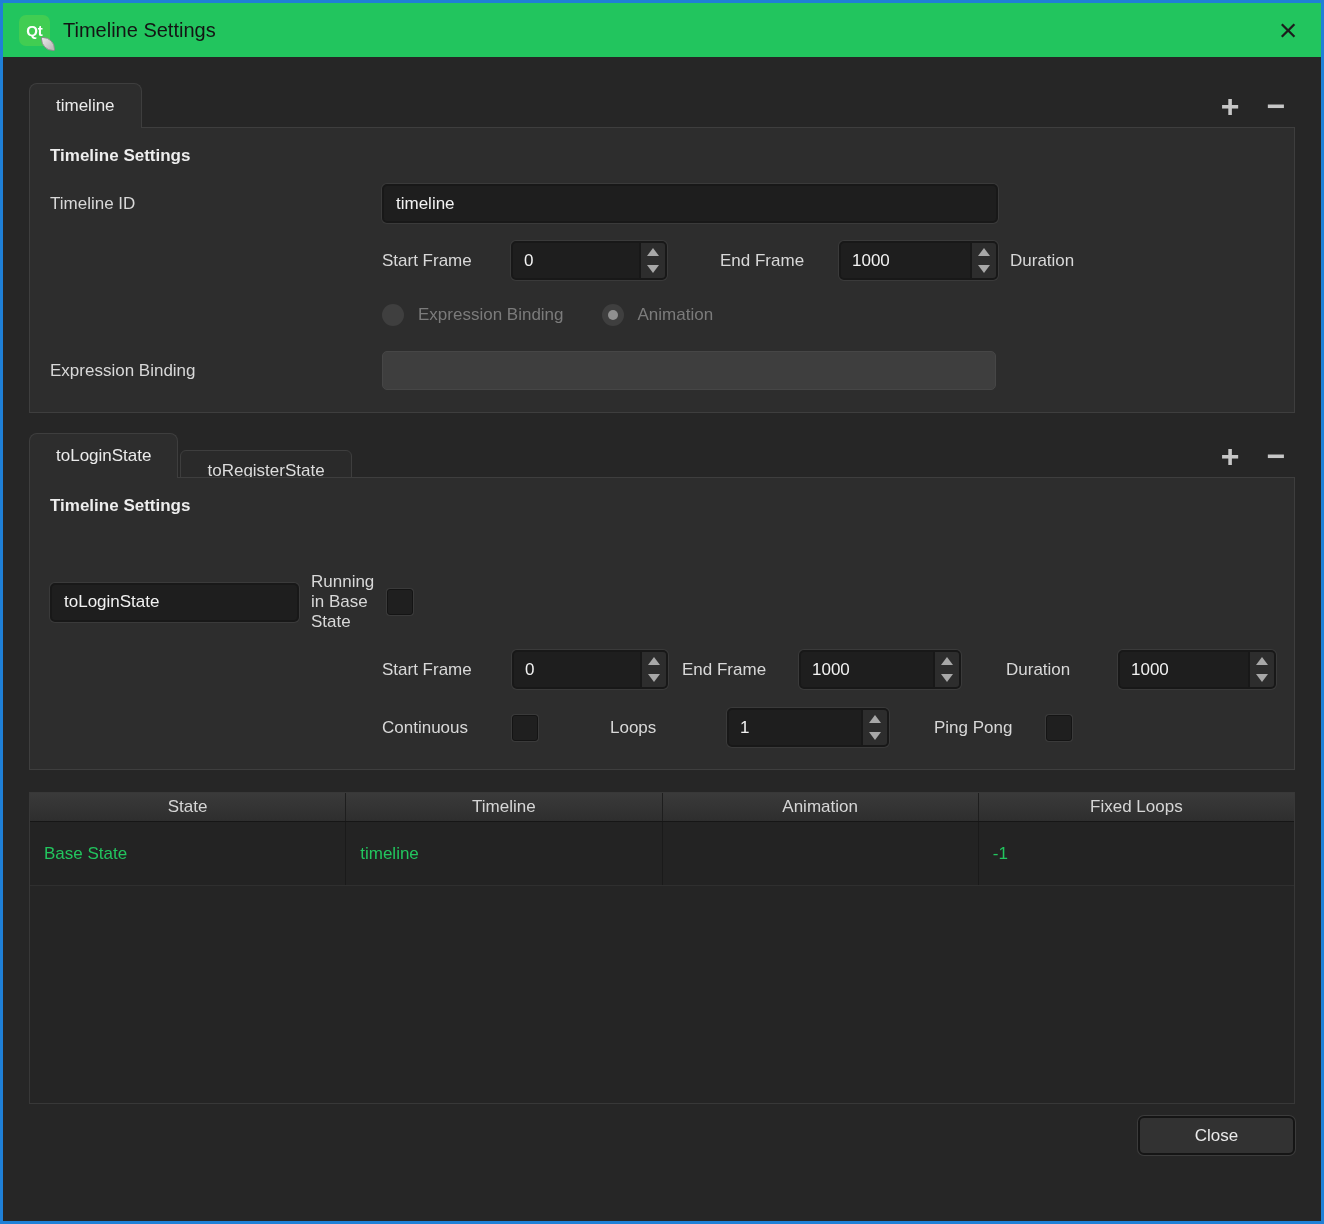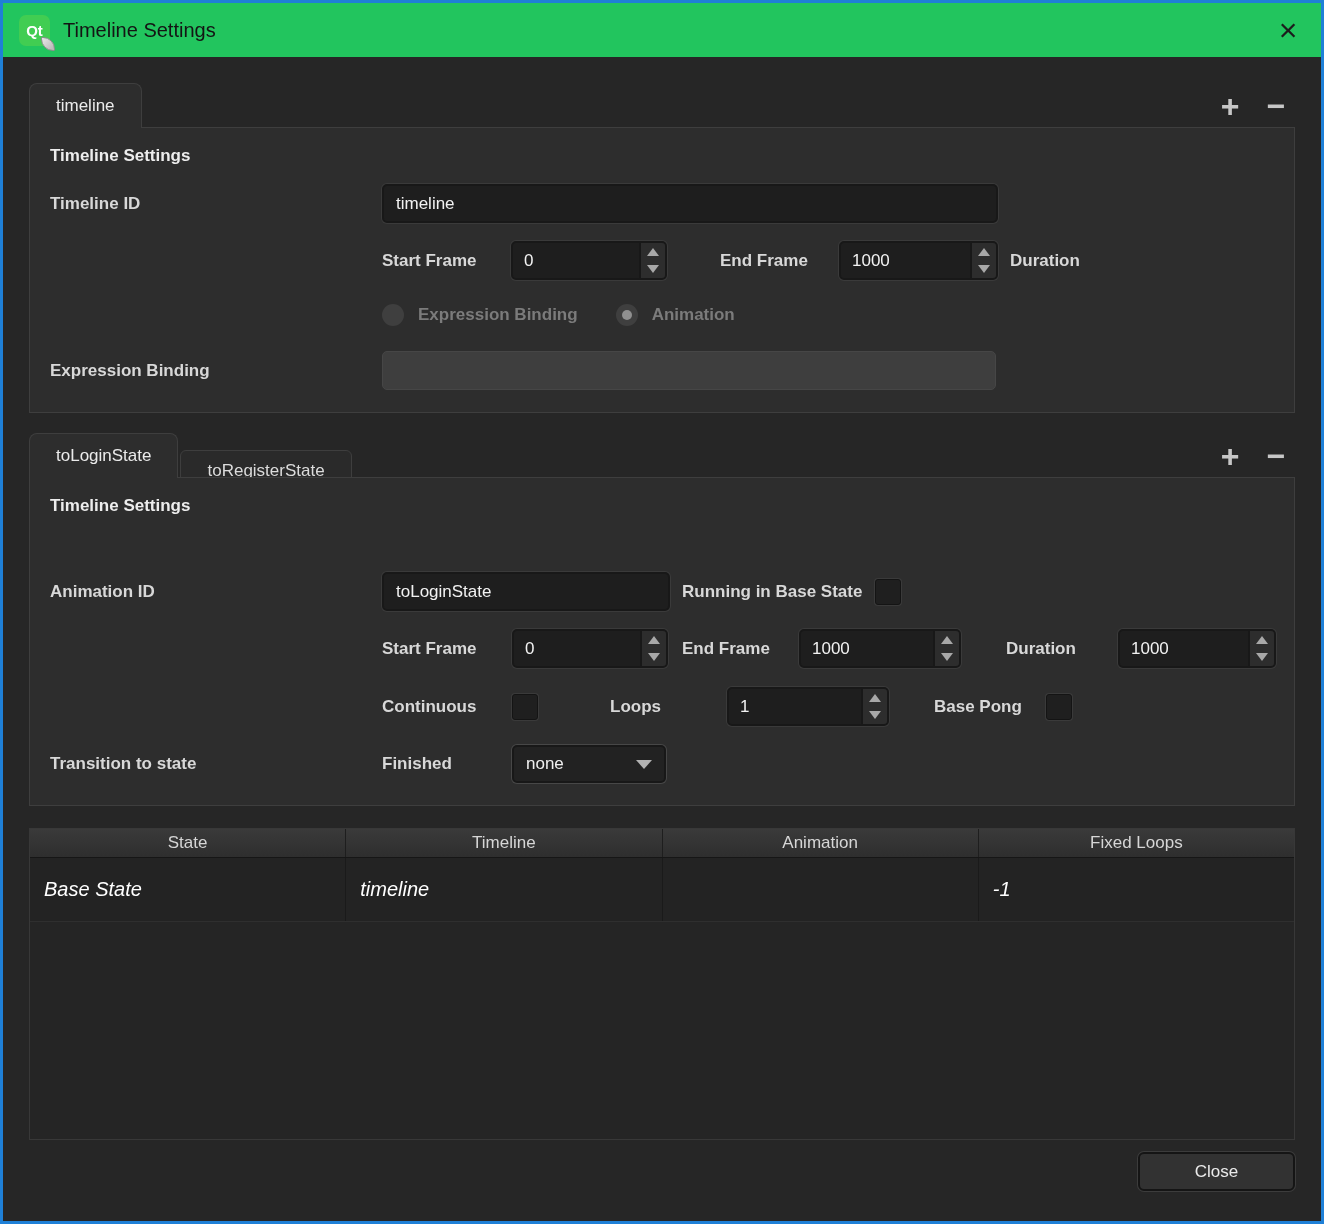--- a/index.html
+++ b/index.html
@@ -72,21 +72,21 @@
   .panel {
     background: #2d2d2d;
     border: 1px solid #3e3e3e;
     margin-top: -1px;
     padding: 18px 20px 22px 20px;
     position: relative; z-index: 1;
   }
   .panel-heading { font-size: 17px; font-weight: bold; color: #ededed; }
 
   .form-row { display: grid; grid-template-columns: 332px 1fr; align-items: center; margin-top: 18px; }
-  .lbl { font-size: 17px; color: #d8d8d8; font-weight: bold; }
+  .lbl { font-size: 17px; color: #d8d8d8; }
   .lbl.disabled { color: #7b7b7b; }
   .inline { display: flex; align-items: center; }
 
   
   .text-input {
     height: 39px; background: #1e1e1e;
     border: 2px solid #181818;
     box-shadow: 0 0 0 1px #3a3a3a;
     border-radius: 5px;
     color: #f2f2f2; font-size: 17px; font-family: inherit;
@@ -159,23 +159,22 @@
   .t-header { display: flex; height: 29px; flex: 0 0 29px; background: linear-gradient(#3a3a3a, #2e2e2e); border-bottom: 1px solid #161616; }
   .t-hcell {
     flex: 1; text-align: center; line-height: 28px;
     font-size: 17px; color: #d6d6d6;
     border-right: 1px solid #1e1e1e;
   }
   .t-hcell:last-child { border-right: none; }
   .t-row { display: flex; height: 64px; flex: 0 0 64px; background: #232323; border-bottom: 1px solid #2f2f2f; }
   .t-cell {
     flex: 1; display: flex; align-items: center;
-    padding: 0 14px; font-size: 20px; color: #ffffff;
+    padding: 0 14px; font-size: 17px; color: #22c55e;
     border-right: 1px solid #1a1a1a;
-    font-style: italic;
   }
   .t-cell:last-child { border-right: none; }
   .t-filler { flex: 1; }
 
   
   .footer { display: flex; justify-content: flex-end; margin-top: 12px; padding-bottom: 14px; }
   .close-btn {
     width: 157px; height: 39px;
     background: #323232;
     border: 2px solid #151515;
@@ -267,21 +266,20 @@
       <div class="tabrow-actions">
         <div class="tab-action">+</div>
         <div class="tab-action">−</div>
       </div>
     </div>
 
     <div class="panel">
       <div class="panel-heading">Timeline Settings</div>
 
       <div class="form-row" style="margin-top:56px">
-        <span class="lbl">Animation ID</span>
         <div class="inline">
           <input class="text-input w288" value="toLoginState" style="">
           <span class="lbl ml12">Running in Base State</span>
           <span class="checkbox ml13"></span>
         </div>
       </div>
 
       <div class="form-row">
         <span></span>
         <div class="inline">
@@ -318,35 +316,25 @@
           <span class="lbl lw130">Continuous</span>
           <span class="checkbox"></span>
           <span class="lbl lw117 ml144">Loops</span>
           <div class="spinbox sw162">
             <div class="spin-value">1</div>
             <div class="spin-buttons">
               <div class="spin-up"></div>
               <div class="spin-down"></div>
             </div>
           </div>
-          <span class="lbl lw112 ml45">Base Pong</span>
+          <span class="lbl lw112 ml45">Ping Pong</span>
           <span class="checkbox"></span>
         </div>
       </div>
 
-      <div class="form-row" style="margin-top:19px">
-        <span class="lbl">Transition to state</span>
-        <div class="inline">
-          <span class="lbl lw130">Finished</span>
-          <div class="dropdown">
-            <span class="dd-value">none</span>
-            <span class="dd-arrow"></span>
-          </div>
-        </div>
-      </div>
     </div>
 
     <div class="states-table">
       <div class="t-header">
         <div class="t-hcell">State</div>
         <div class="t-hcell">Timeline</div>
         <div class="t-hcell">Animation</div>
         <div class="t-hcell">Fixed Loops</div>
       </div>
       <div class="t-row">

